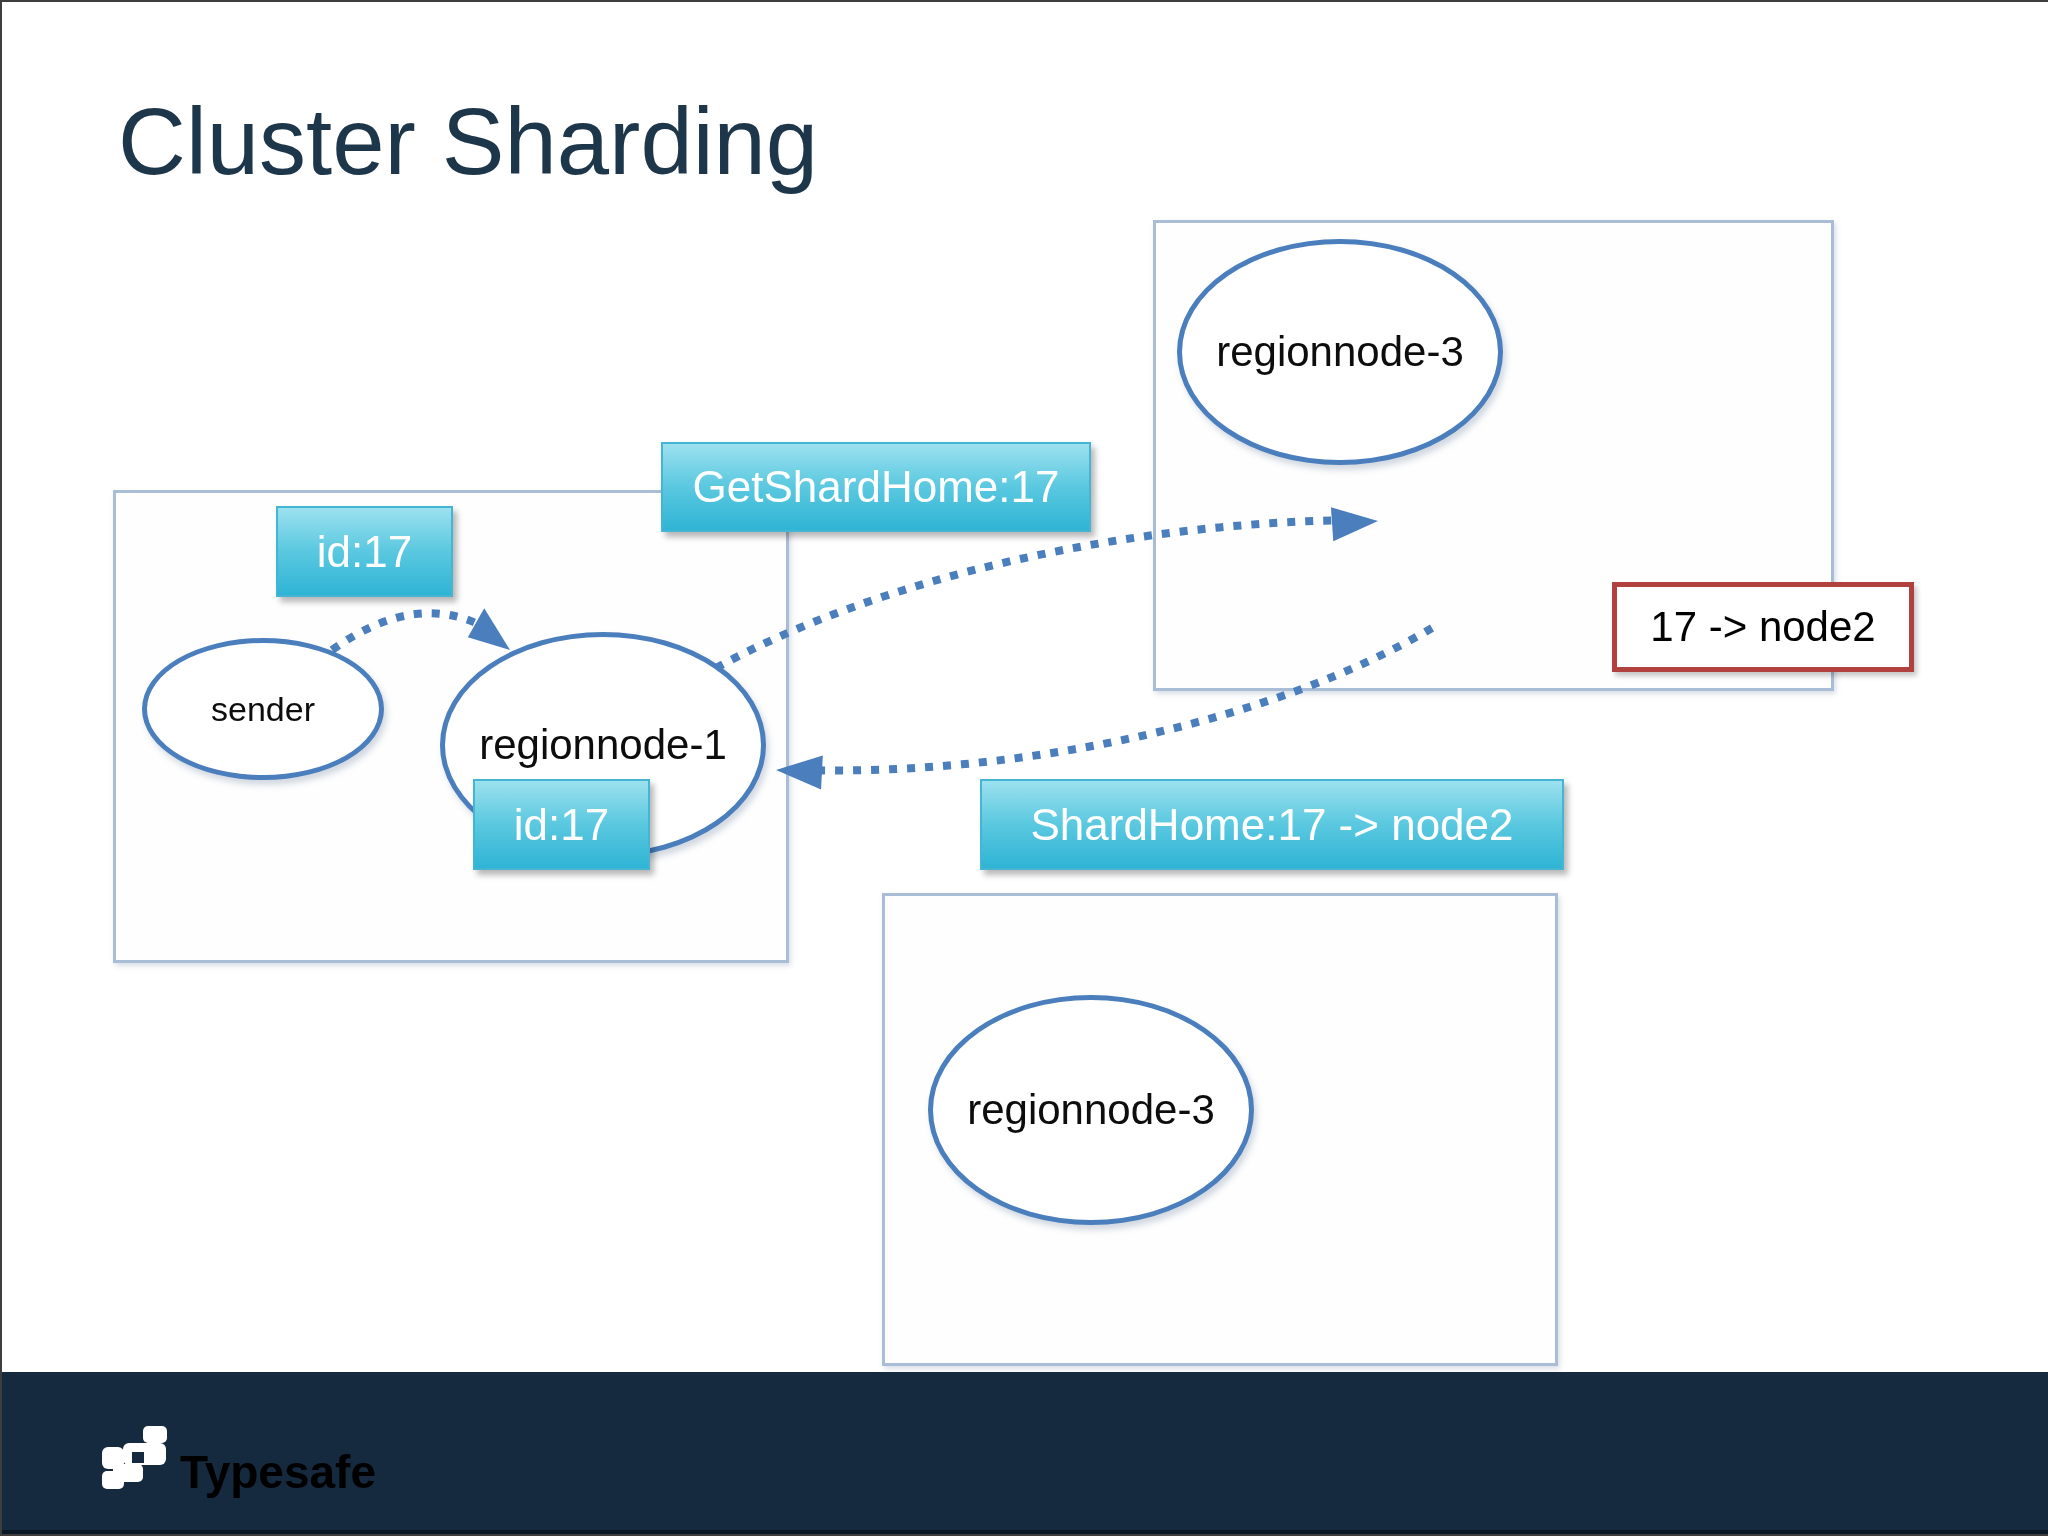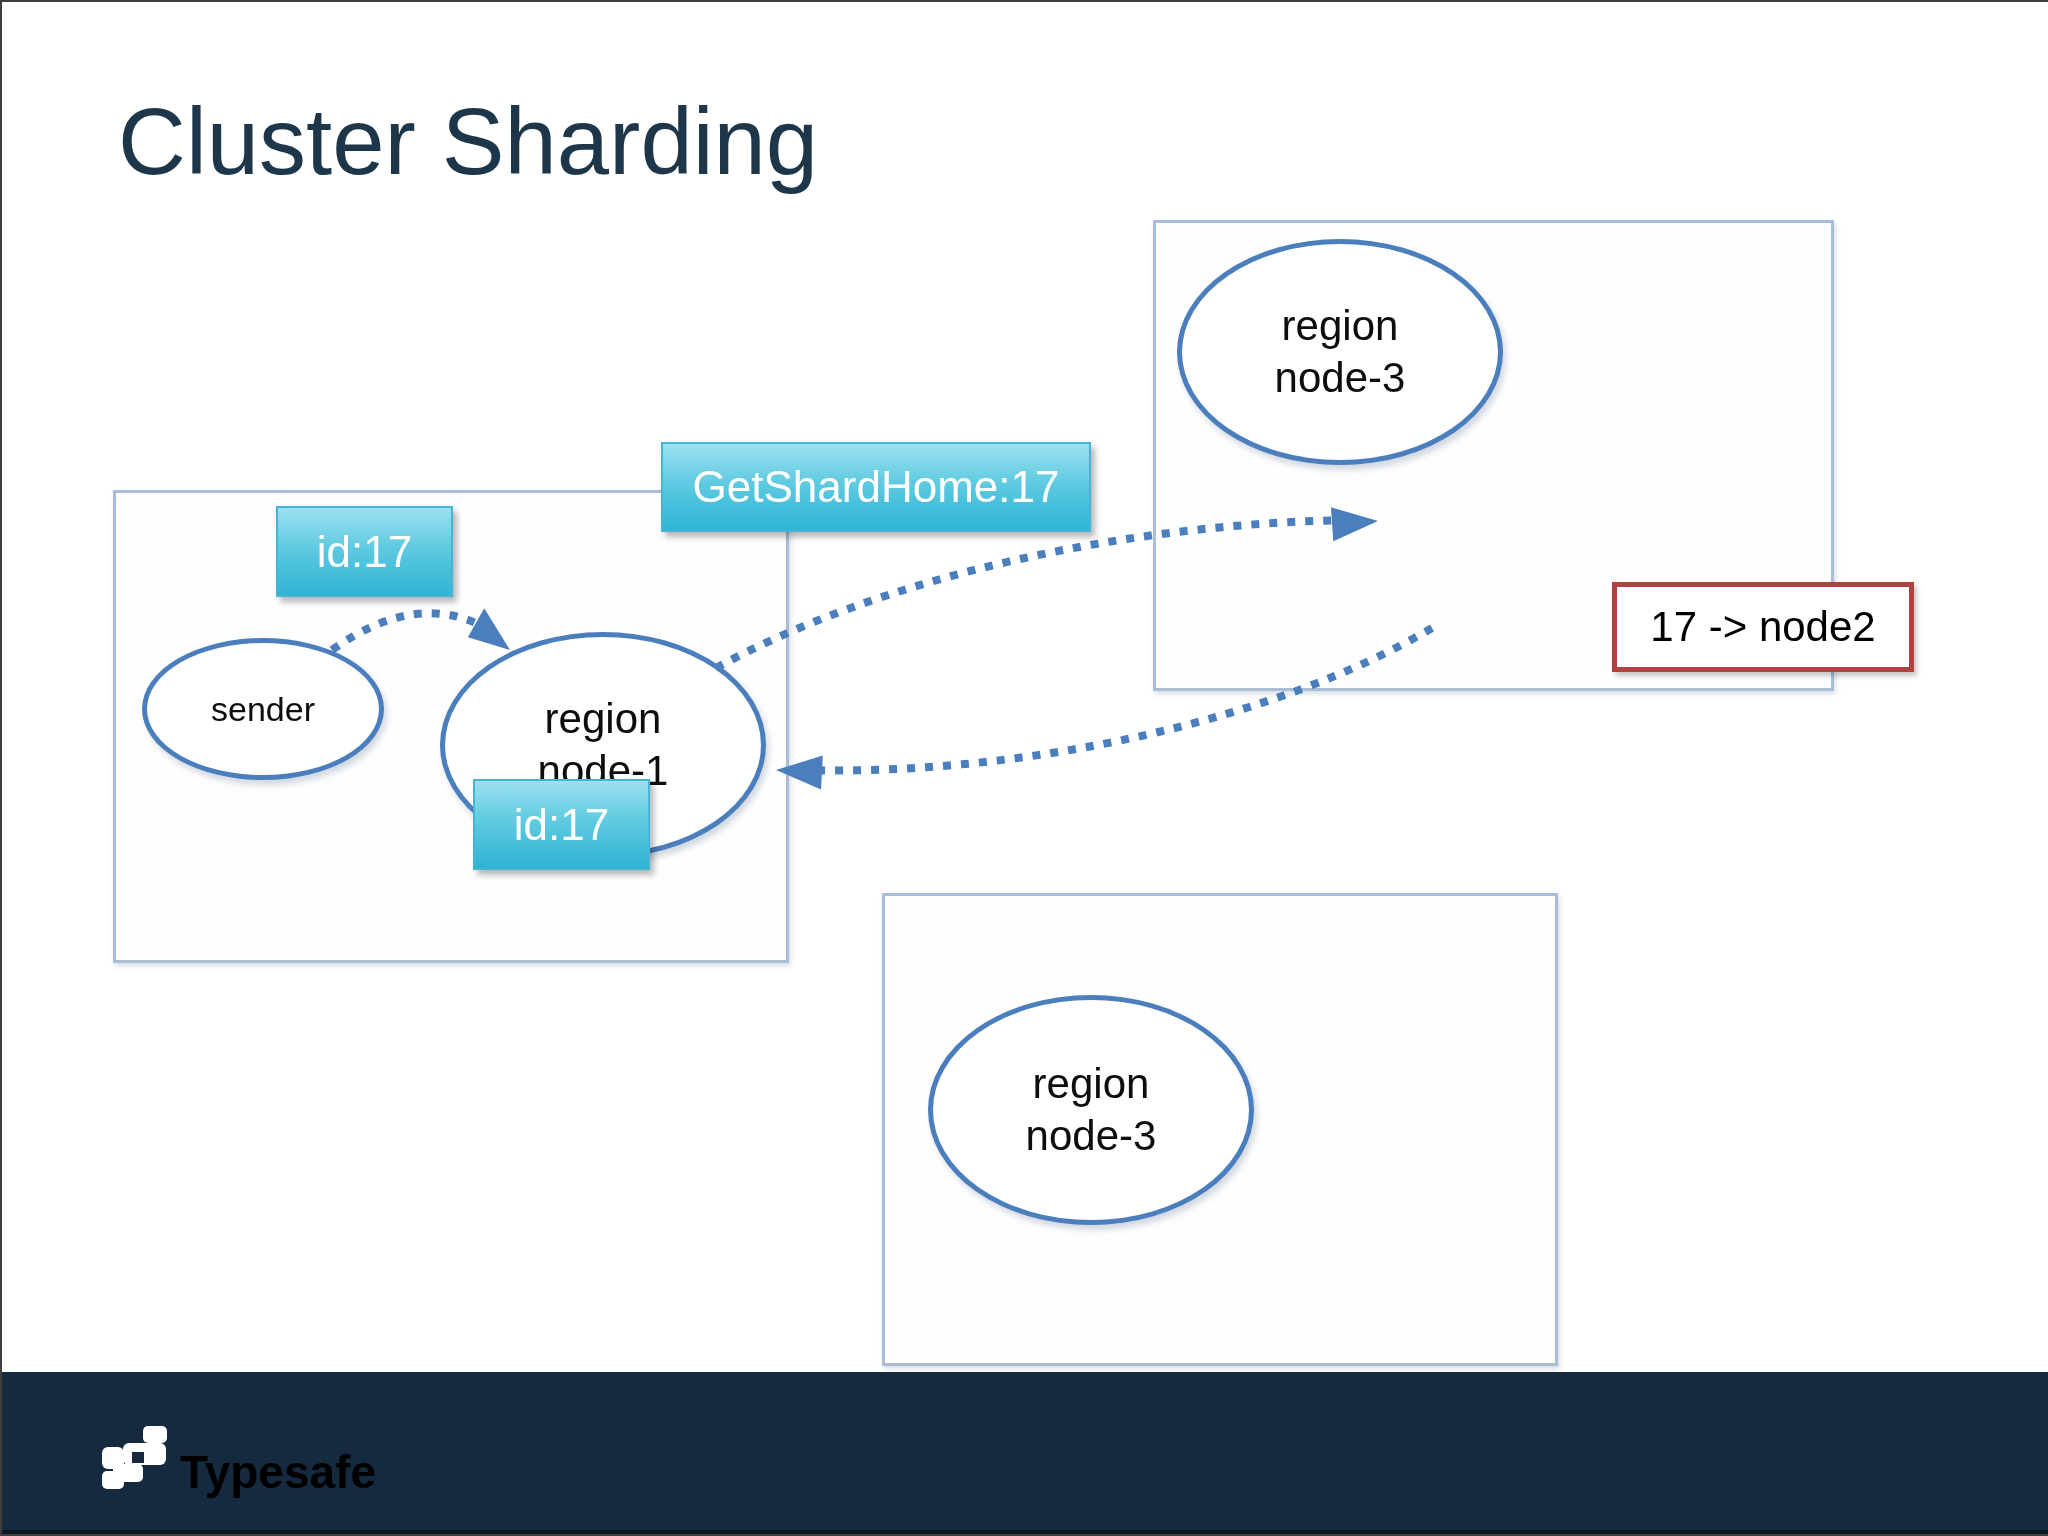--- a/index.html
+++ b/index.html
@@ -30,21 +30,21 @@
     border:3px solid #a9bdd6;
     box-shadow:2px 3px 5px rgba(120,140,170,0.28);
     z-index:1;
   }
   .ellipse{
     position:absolute;
     border-radius:50%;
     border:5px solid #4a7ebc;
     background:#ffffff;
     box-shadow:3px 5px 6px rgba(110,130,160,0.30);
-    display:flex;flex-direction:column;
+    display:flex;flex-direction:row;
     align-items:center;justify-content:center;
     text-align:center;
     color:#0d0d0d;
     font-size:42px;line-height:1.24;
     z-index:2;
   }
   .arrows{
     position:absolute;left:0;top:0;
     z-index:3;
     pointer-events:none;
@@ -146,20 +146,23 @@
   </div>
 
   <div class="msg-label" style="left:661px;top:442px;width:426px;height:86px;">
     <span>GetShardHome:17</span>
   </div>
 
   <div class="msg-label" style="left:473px;top:779px;width:173px;height:87px;">
     <span>id:17</span>
   </div>
 
+  <div class="msg-label" style="left:980px;top:779px;width:580px;height:87px;">
+    <span>ShardHome:17 -&gt; node2</span>
+  </div>
 
   <div class="mapping-box" style="left:1598px;top:582px;width:292px;height:80px;margin-left:14px;">
     <span>17 -&gt; node2</span>
   </div>
 
   <div class="footer"></div>
 
   <svg class="logo-mark" width="70" height="68" viewBox="0 0 70 68">
     <g fill="#ffffff">
       <rect x="44" y="2" width="24" height="17" rx="5"></rect>

